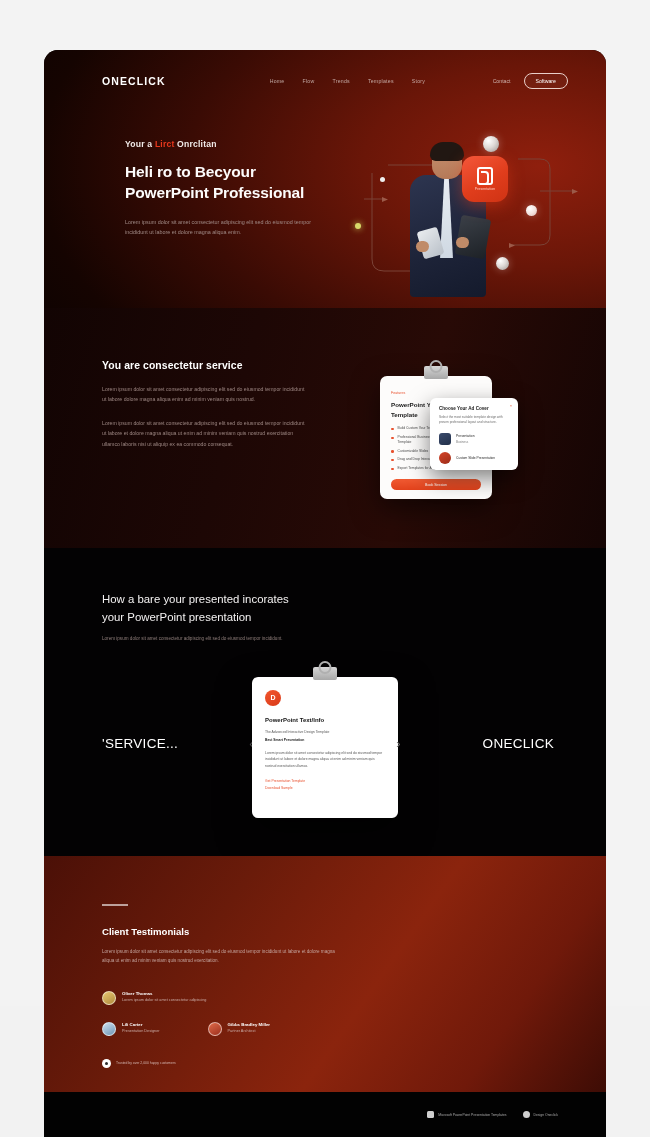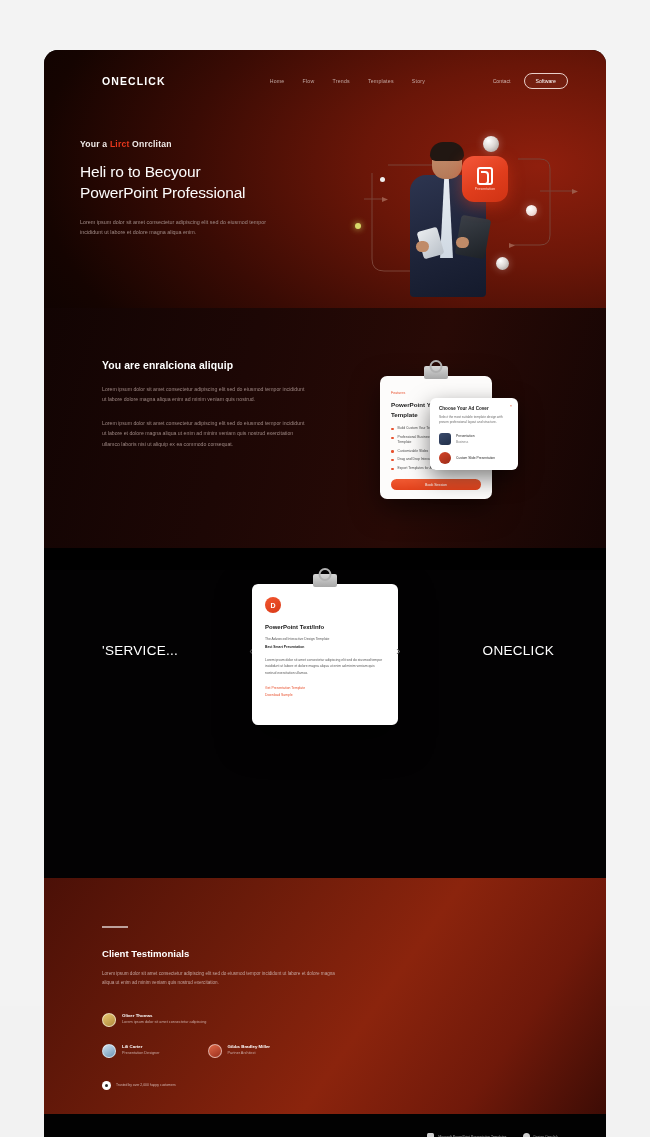--- a/index.html
+++ b/index.html
@@ -54,30 +54,30 @@
   }
   .nav-contact { color: #dcc9c5; font-size: 5.2px; filter: blur(.35px); opacity:.85; }
   .nav-cta {
     border: 1px solid #e9cfc9; border-radius: 20px;
     padding: 4px 11px; color: #fff; font-size: 5.2px;
     filter: blur(.3px);
     background: rgba(255,255,255,.03);
   }
 
   .hero-body { display: flex; padding: 27px 0 0 0; }
-  .hero-left { width: 300px; padding-left: 36px; }
+  .hero-left { width: 300px; padding-left: 81px; }
   .eyebrow {
     font-size: 8.6px; font-weight: 700; color: #f0eae8;
     letter-spacing: .2px; margin-bottom: 12px;
     filter: blur(.2px);
   }
   .eyebrow .hl { color: #e8371c; }
   .hero-h1 {
     font-size: 15.5px; line-height: 1.38; color: #fdfcfc;
-    font-weight: 400; letter-spacing: -.15px;
+    font-weight: 700; letter-spacing: -.15px;
   }
   .hero-sub {
     margin-top: 13px;
     font-size: 5.4px; line-height: 1.95; color: #a08a86;
     max-width: 196px; filter: blur(.35px);
   }
 
   
   .hero-art {
     position: relative; flex: 1; height: 168px;
@@ -399,21 +399,21 @@
           <div class="orb o3"></div>
           <div class="dot-y"></div>
           <div class="dot-w"></div>
         </div>
       </div>
     </section>
 
     <section class="sec2">
       <div class="sec2-inner">
         <div class="sec2-left">
-          <h2 class="sec2-h2">You are enralciona aliquip</h2>
+          <h2 class="sec2-h2">You are consectetur service</h2>
           <p class="para">Lorem ipsum dolor sit amet consectetur adipiscing elit sed do eiusmod tempor incididunt ut labore dolore magna aliqua enim ad minim veniam quis nostrud.</p>
           <p class="para">Lorem ipsum dolor sit amet consectetur adipiscing elit sed do eiusmod tempor incididunt ut labore et dolore magna aliqua ut enim ad minim veniam quis nostrud exercitation ullamco laboris nisi ut aliquip ex ea commodo consequat.</p>
         </div>
 
         <div class="sec2-right">
           <div class="clip-card">
             <div class="clip"></div>
             <div class="cc-tag">Features</div>
             <div class="cc-h">PowerPoint Your Template</div>
             <div class="cc-list">
@@ -455,20 +455,27 @@
             <div class="c2-row">
               <div class="c2-av b"></div>
               <div class="c2-t1">Custom Slide Presentation</div>
             </div>
           </div>
         </div>
       </div>
     </section>
 
     <section class="sec3">
+      <div class="sec3-head">
+        <h2 class="sec3-h2">
+          <div>How a bare your presented incorates</div>
+          <div>your PowerPoint presentation</div>
+        </h2>
+        <p class="sec3-sub">Lorem ipsum dolor sit amet consectetur adipiscing elit sed do eiusmod tempor incididunt.</p>
+      </div>
 
       <div class="carousel">
         <span class="side-label l">'SERVICE...</span>
         <span class="chev left">‹</span>
 
         <div class="carousel-card">
           <div class="clip"></div>
           <div class="cc3-icon">D</div>
           <div class="cc3-h">PowerPoint Text/Info</div>
           <div class="cc3-p">The Advanced Interactive Design Template</div>

